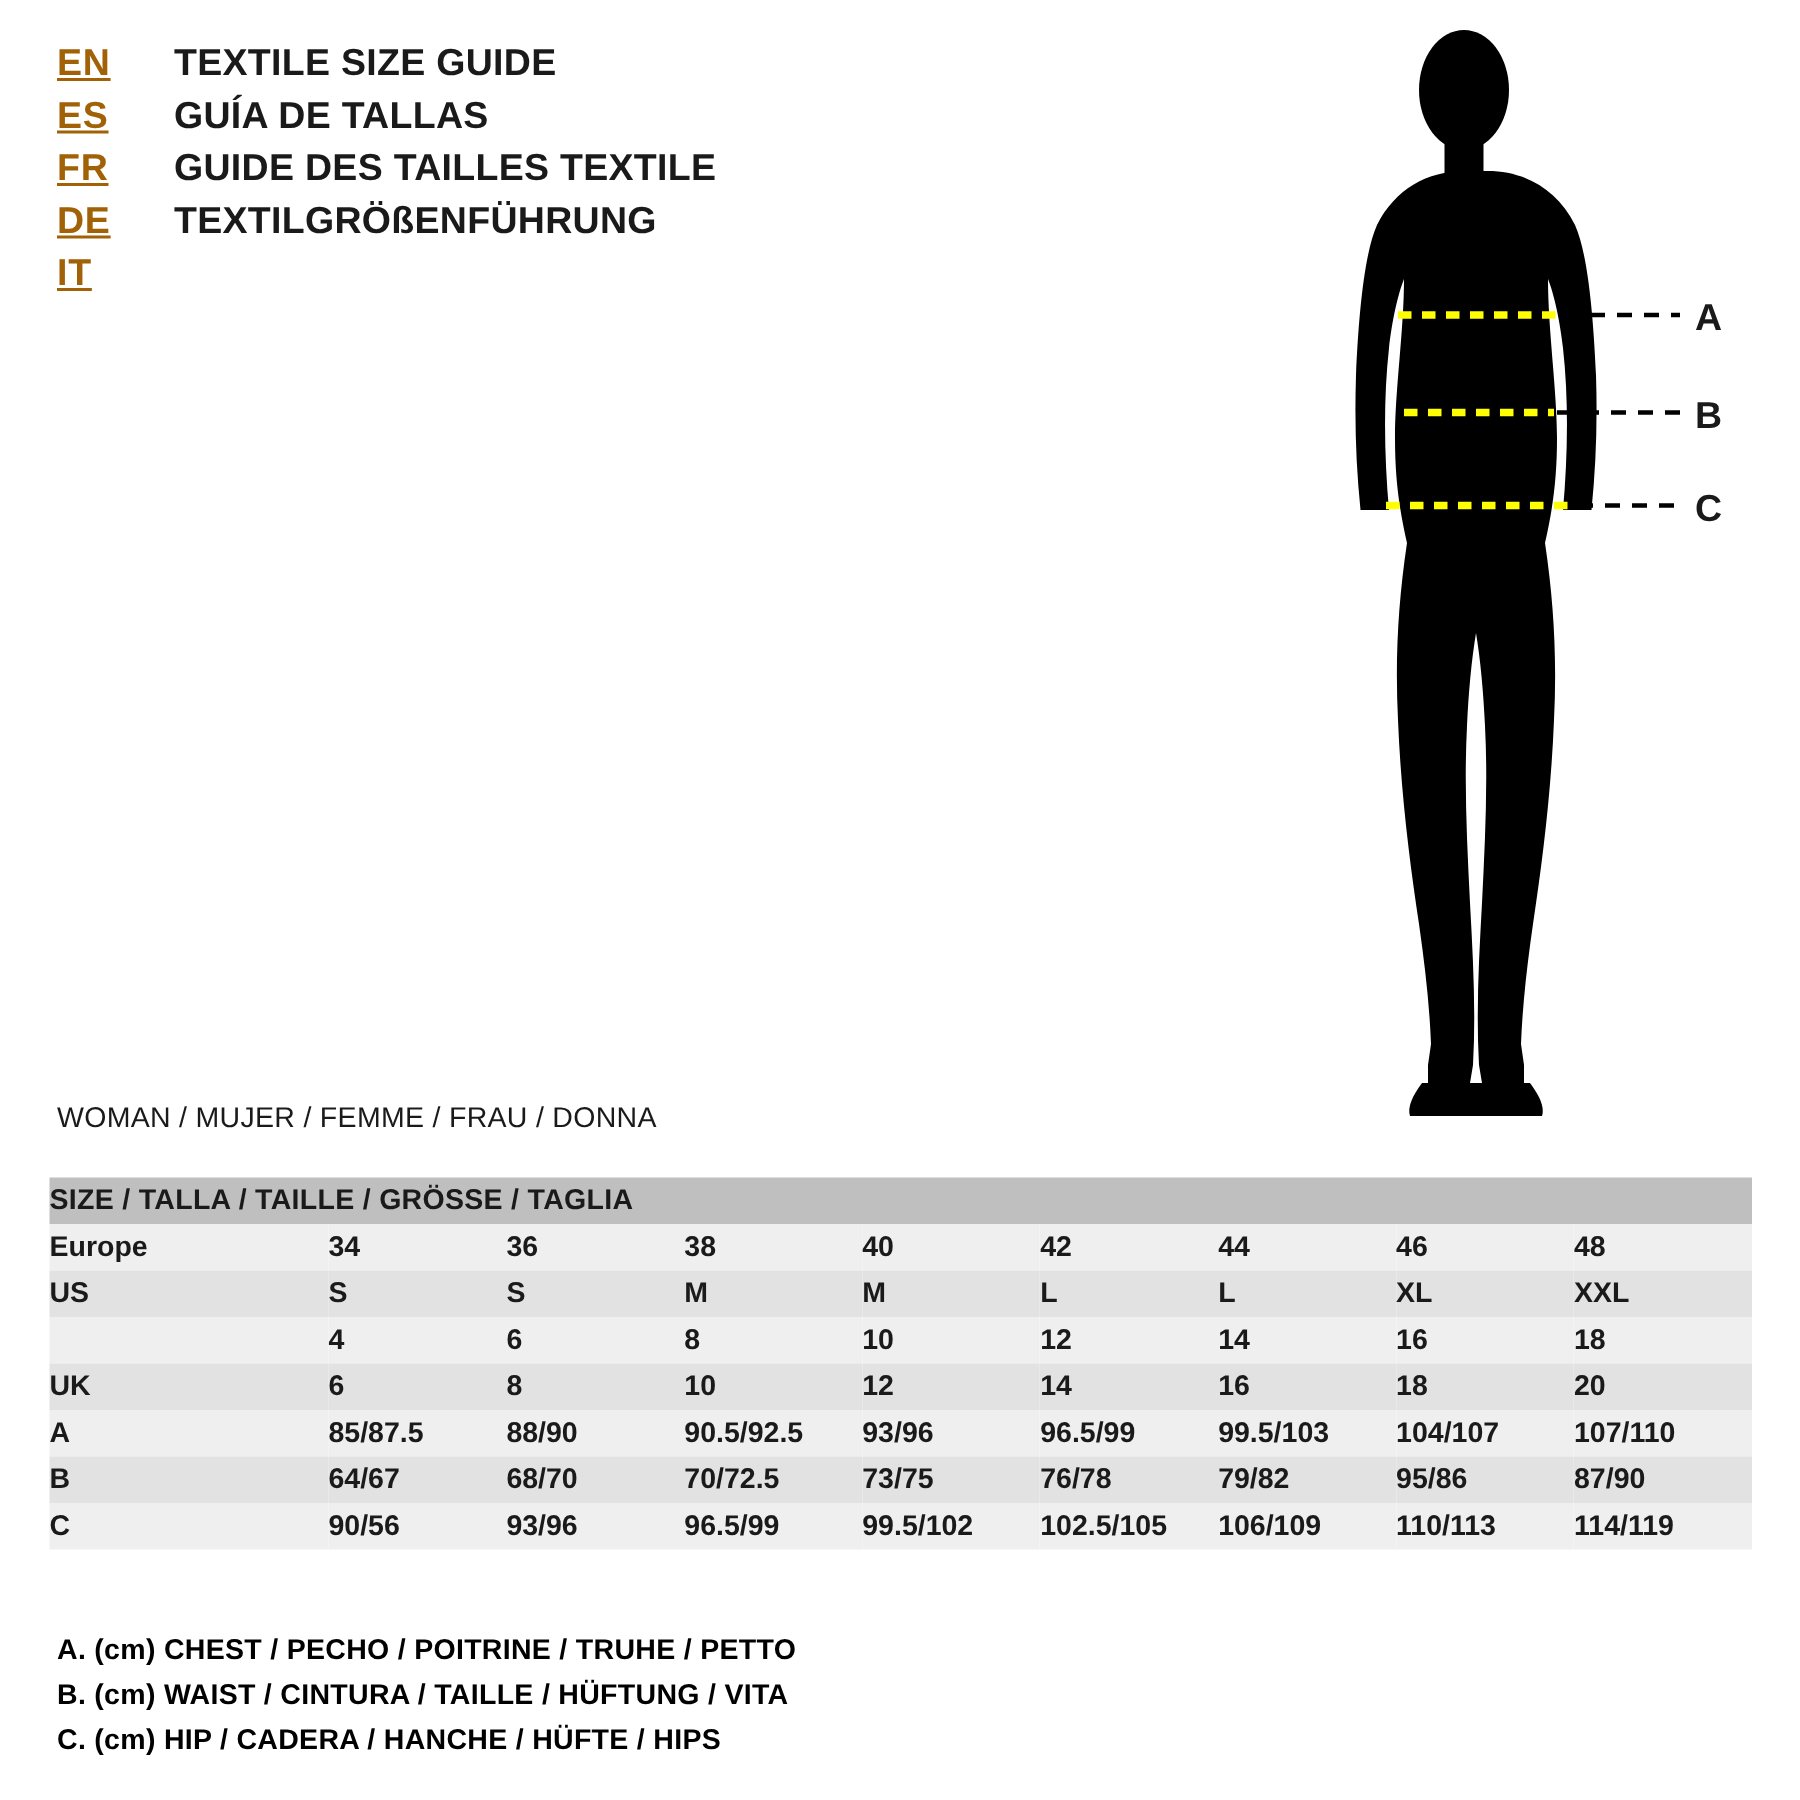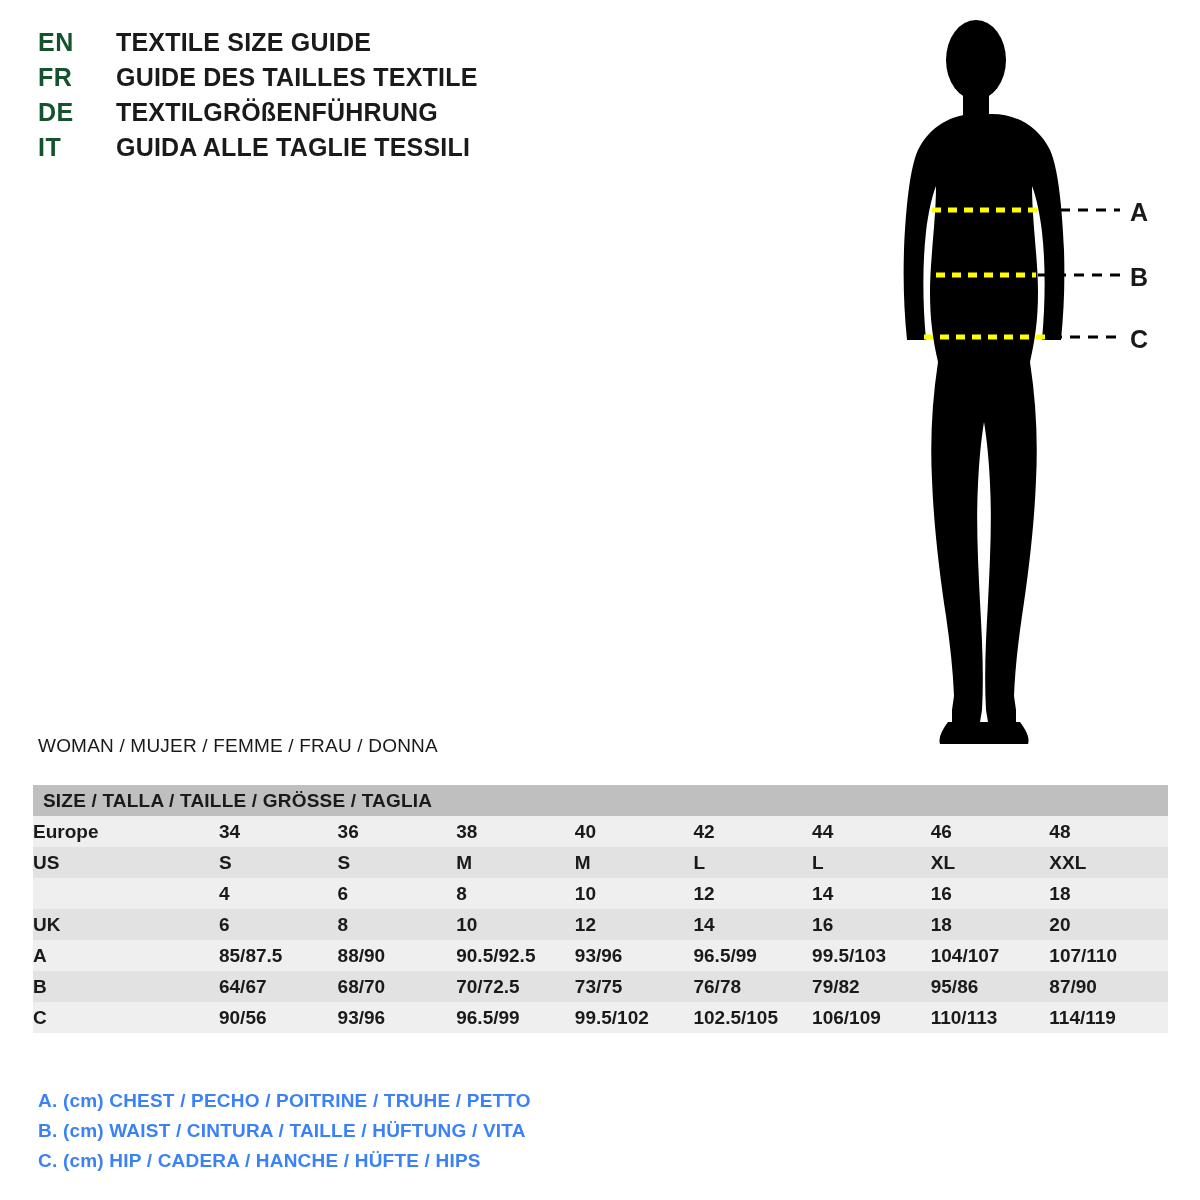--- a/index.html
+++ b/index.html
@@ -26,21 +26,22 @@
   .lang-row {
     display: flex;
     align-items: baseline;
     height: 35px;
   }
   .lang-code {
     width: 78px;
     font-size: 25px;
     font-weight: bold;
     letter-spacing: .5px;
-    color: #14532d;
+    color: #a16207;
+    text-decoration: underline;
   }
   .lang-title {
     font-size: 25px;
     font-weight: bold;
     letter-spacing: .2px;
     color: #1a1a1a;
     white-space: nowrap;
   }
 
   
@@ -82,21 +83,20 @@
   }
   #size-table th, #size-table td {
     padding: 0;
     height: 31px;
     font-weight: bold;
     color: #1a1a1a;
   }
   #size-table thead th {
     background: #bfbfbf;
     text-align: left;
-    padding-left: 10px;
     font-size: 19px;
     letter-spacing: .2px;
   }
   #size-table tbody tr.odd  { background: #efefef; }
   #size-table tbody tr.even { background: #e2e2e2; }
   #size-table td.row-label {
     text-align: left;
     width: 185px;
   }
   #size-table td.val {
@@ -108,44 +108,47 @@
   #footnotes {
     position: absolute;
     left: 38px;
     top: 1090px;
     width: 800px;
   }
   .footnote {
     font-size: 19px;
     font-weight: bold;
     letter-spacing: .2px;
-    color: #3b82f6;
+    color: #000000;
     height: 30px;
     white-space: nowrap;
   }
 </style>
 </head>
 <body>
 
 <div id="lang-block">
   <div class="lang-row">
     <span class="lang-code">EN</span>
     <span class="lang-title">TEXTILE SIZE GUIDE</span>
   </div>
   <div class="lang-row">
+    <span class="lang-code">ES</span>
+    <span class="lang-title">GUÍA DE TALLAS</span>
+  </div>
+  <div class="lang-row">
     <span class="lang-code">FR</span>
     <span class="lang-title">GUIDE DES TAILLES TEXTILE</span>
   </div>
   <div class="lang-row">
     <span class="lang-code">DE</span>
     <span class="lang-title">TEXTILGRÖßENFÜHRUNG</span>
   </div>
   <div class="lang-row">
     <span class="lang-code">IT</span>
-    <span class="lang-title">GUIDA ALLE TAGLIE TESSILI</span>
   </div>
 </div>
 
 <div id="figure-area">
   <svg id="figure-svg" width="330" height="740" viewBox="0 0 330 740">
     <g fill="#000000">
 
       <ellipse cx="116" cy="50" rx="30" ry="40"></ellipse>
 
       <rect x="103" y="82" width="26" height="30"></rect>

